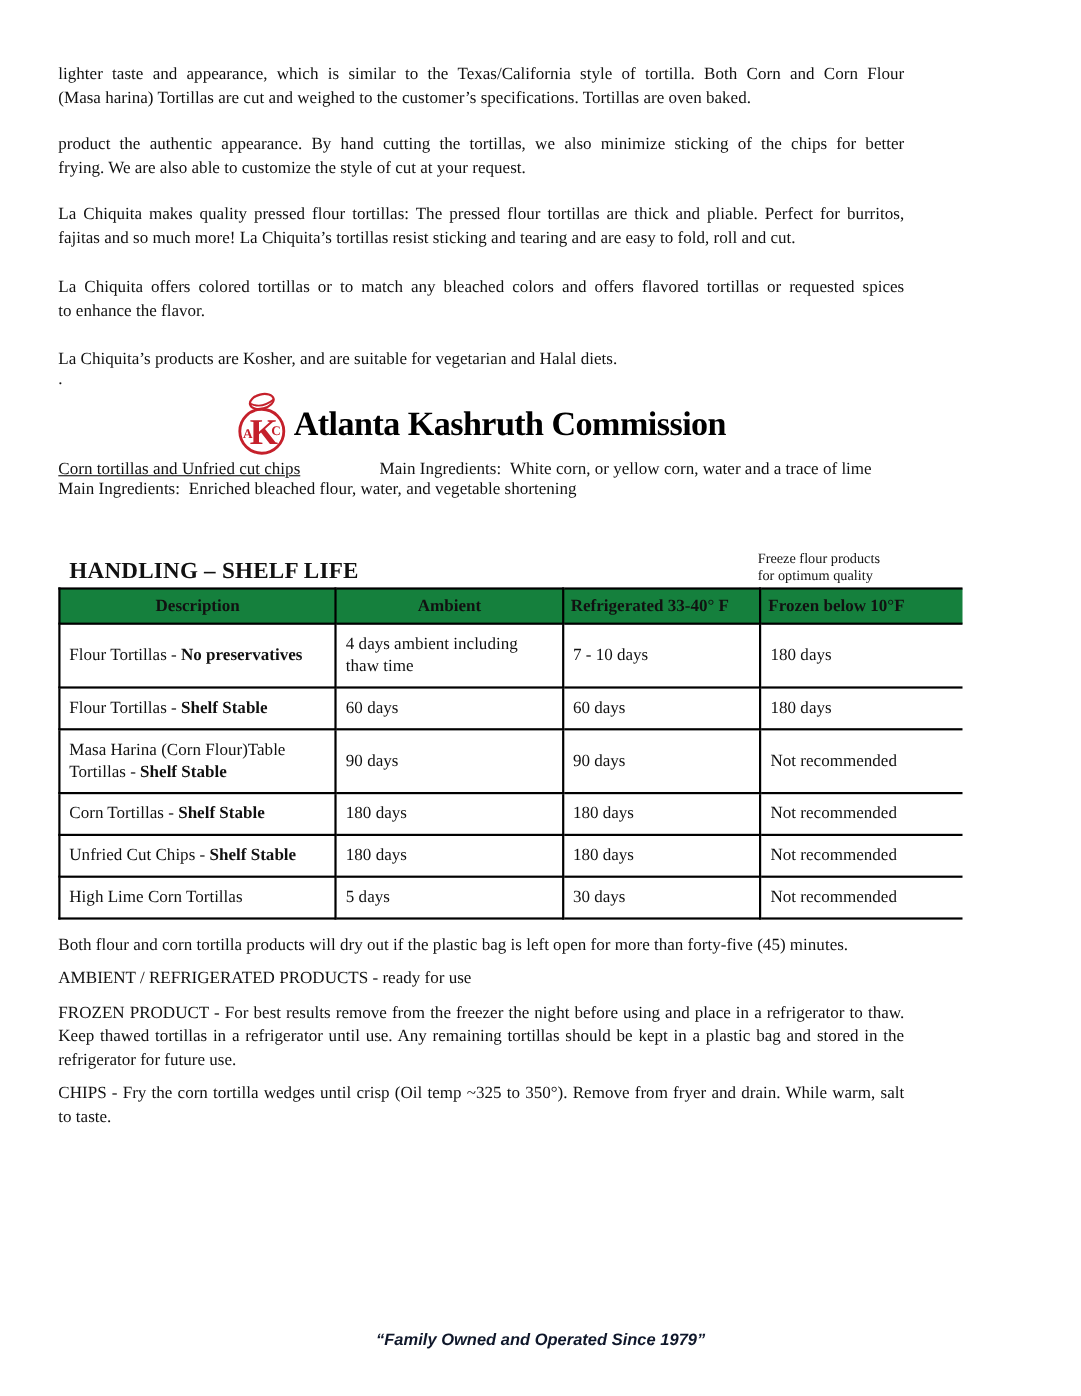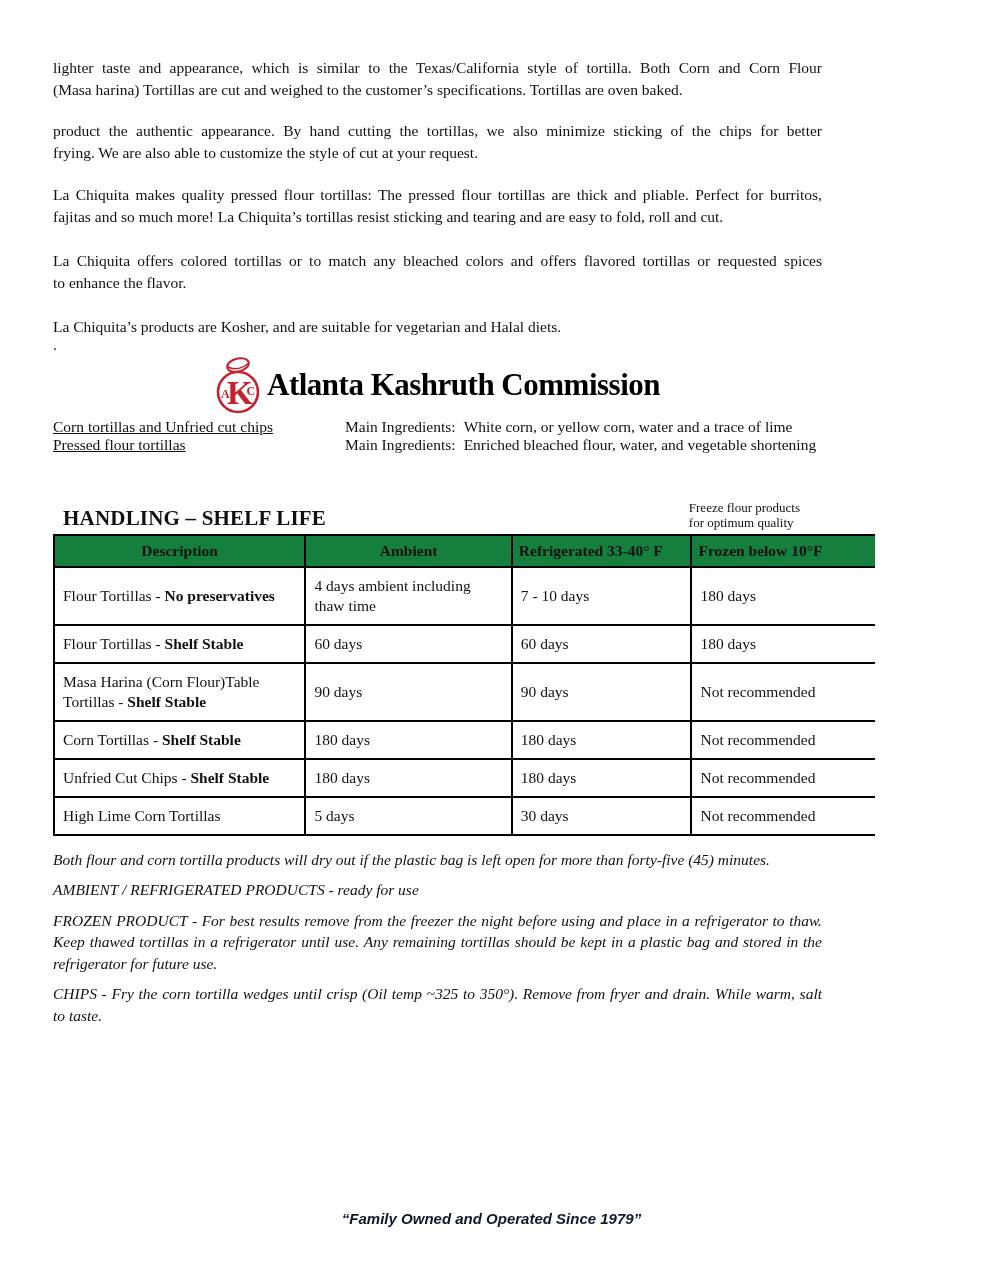--- a/index.html
+++ b/index.html
@@ -47,21 +47,21 @@
 
   table.shelf { border-collapse:collapse; width:865px; margin-top:3px; border:2.5px solid #000; }
   table.shelf th, table.shelf td { border:2px solid #000; font-size:15.5px; }
   table.shelf th { background:#15803d; font-weight:bold; padding:6px 6px; }
   th.hc { text-align:center; }
   th.hl { text-align:left; padding-left:7px; }
   table.shelf td { padding:8px 8px; vertical-align:middle; line-height:20px; }
   td.bold-part b { font-weight:bold; }
 
   .notes { margin-top:13px; }
-  .note { font-size:15.5px; line-height:21.5px; margin-bottom:9px;font-style:italic; }
+  .note { font-size:15.5px; line-height:21.5px; margin-bottom:9px; }
 
   .footer { position:absolute; left:0; bottom:42px; width:983px; }
   .tagline {
     text-align:center;
     font-family:"Liberation Sans", sans-serif;
     font-weight:bold; font-style:italic;
     font-size:15px; color:#0f172a;
   }
   .pagenum { position:absolute; right:50px; top:-3px; font-size:17px; color:#111; }
 </style>
@@ -107,21 +107,20 @@
     <span class="cert-title">Atlanta Kashruth Commission</span>
   </div>
 
 
   <div class="ing-row">
     <span class="ing-product">Corn tortillas and Unfried cut chips</span>
     <span><span>Main Ingredients:</span><span class="mi-value">White corn, or yellow corn, water and a trace of lime</span></span>
   </div>
 
   <div class="ing-row">
-    <span class="ing-product">Pressed flour tortillas</span>
     <span><span>Main Ingredients:</span><span class="mi-value">Enriched bleached flour, water, and vegetable shortening</span></span>
   </div>
 
   <div class="handling-row">
     <span class="handling-heading">HANDLING – SHELF LIFE</span>
     <span class="freeze-note">
       <div>Freeze flour products</div>
       <div>for optimum quality</div>
     </span>
   </div>

